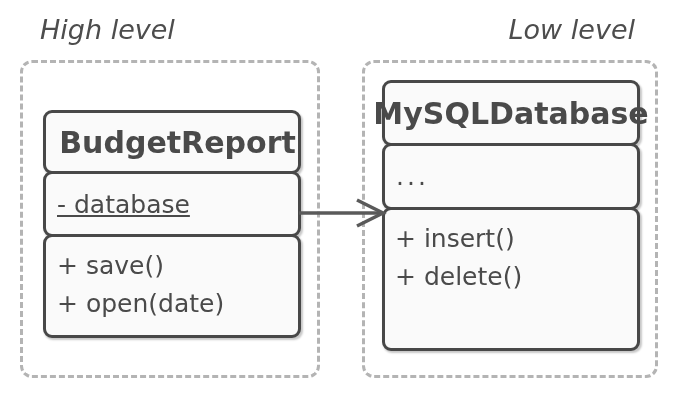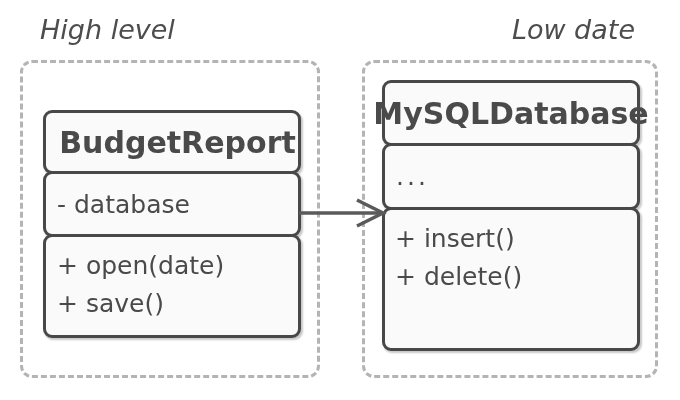--- a/index.html
+++ b/index.html
@@ -59,21 +59,21 @@
     font-size: 30px;
   }
   .uml-class.high .compartment.title { height: 64px; padding-left: 11px; }
   .uml-class.low  .compartment.title { height: 66px; }
   .compartment.attrs {
     display: flex;
     align-items: center;
     font-size: 25px;
     padding-left: 11px;
   }
-  .uml-class.high .compartment.attrs { height: 66px; }
+  .uml-class.high .compartment.attrs { height: 66px; text-decoration: underline; }
   .uml-class.low  .compartment.attrs { height: 67px; letter-spacing: 3px; }
   .compartment.methods {
     font-size: 25px;
     padding: 10px 0 0 11px;
   }
   .uml-class.high .compartment.methods { height: 104px; }
   .uml-class.low  .compartment.methods { height: 144px; padding-left: 10px; }
   .method-row {
     line-height: 38px;
     white-space: nowrap;
@@ -90,34 +90,34 @@
     fill: none;
   }
 </style>
 </head>
 <body>
 
 <div class="stage">
 
   <div class="zone-label high">High level</div>
 
-  <div class="zone-label low">Low date</div>
+  <div class="zone-label low">Low level</div>
 
   <div class="container high"></div>
 
   <div class="container low"></div>
 
   <div class="uml-class high">
     <div class="compartment title">BudgetReport</div>
     <div class="compartment attrs">
       <span>- database</span>
     </div>
     <div class="compartment methods">
+      <div class="method-row">+ save()</div>
       <div class="method-row">+ open(date)</div>
-      <div class="method-row">+ save()</div>
     </div>
   </div>
 
   <div class="uml-class low">
     <div class="compartment title">MySQLDatabase</div>
     <div class="compartment attrs">
       <span>...</span>
     </div>
     <div class="compartment methods">
       <div class="method-row">+ insert()</div>

